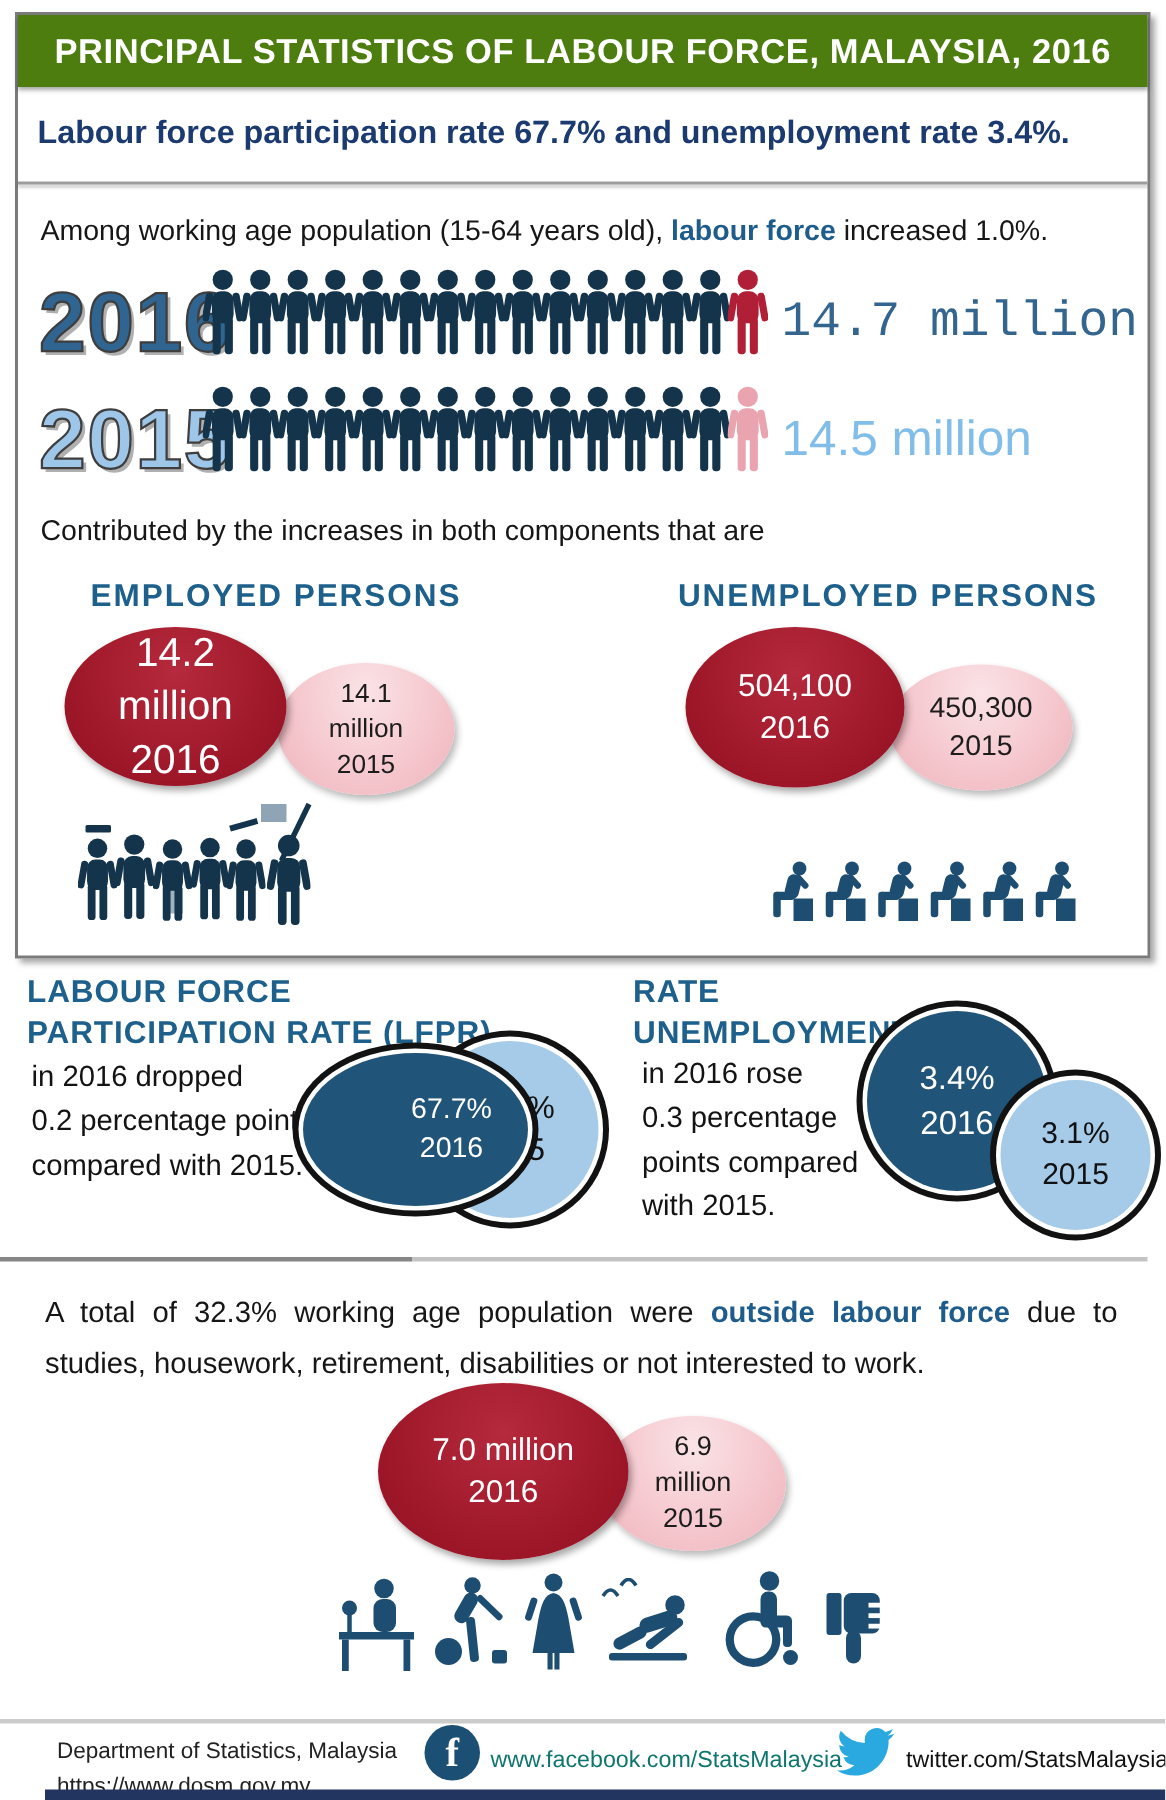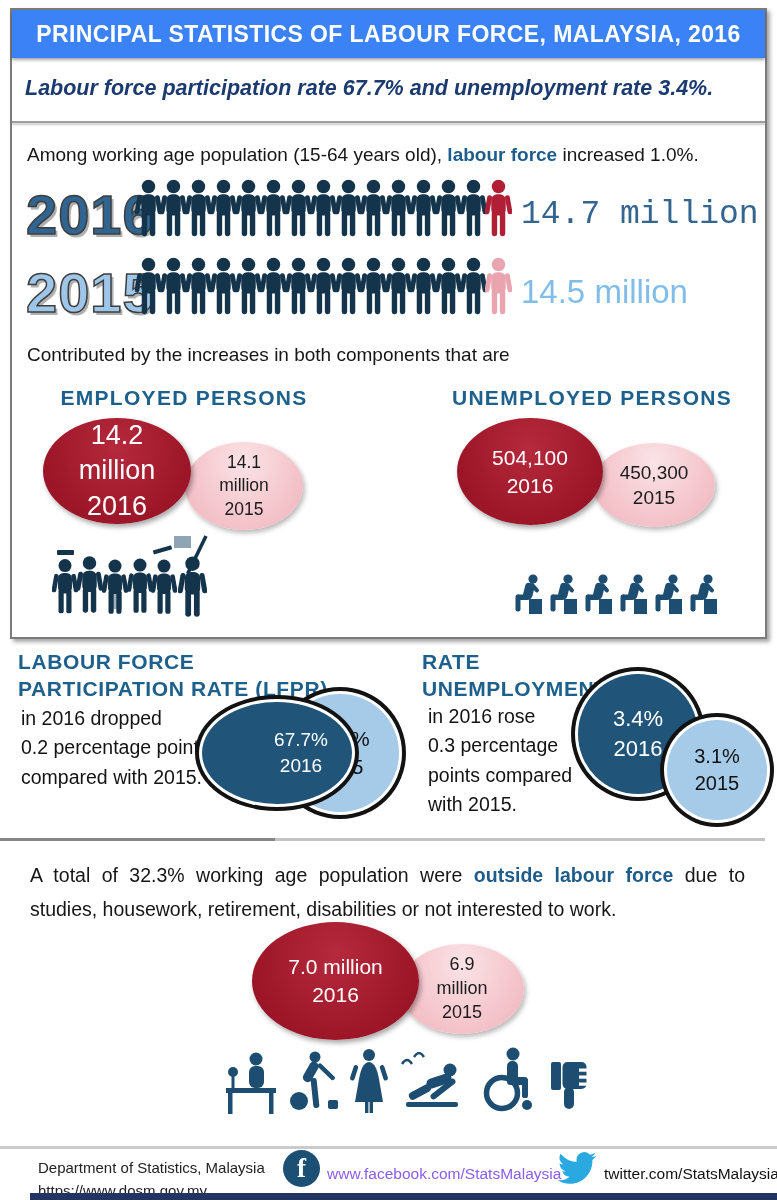--- a/index.html
+++ b/index.html
@@ -2,24 +2,24 @@
 <html><head>
 <meta charset="utf-8">
 <style>
   html,body{margin:0;padding:0;background:#fff;}
   #page{position:relative;width:777px;height:1200px;background:#fff;overflow:hidden;
         font-family:"Liberation Sans",sans-serif;color:#161616;}
 
   
   .outer-box{position:absolute;left:10px;top:8px;width:753px;height:627px;
              border:2px solid #7b7b7b;background:#fff;box-shadow:3px 3px 4px rgba(0,0,0,.35);}
-  .header-bar{position:absolute;left:0;top:0;right:0;height:48px;background:#3b82f6;
+  .header-bar{position:absolute;left:0;top:0;right:0;height:48px;background:#4d7c0f;
               display:flex;align-items:center;justify-content:center;box-shadow:0 2px 3px rgba(0,0,0,.35);}
   .header-title{color:#fff;font-weight:bold;font-size:23px;letter-spacing:.4px;white-space:nowrap;}
-  .subtitle{position:absolute;left:13px;top:66px;font-size:21.5px;font-weight:bold;color:#1b3a70;font-style:italic;}
+  .subtitle{position:absolute;left:13px;top:66px;font-size:21.5px;font-weight:bold;color:#1b3a70;}
   .divider-1{position:absolute;left:0;right:0;top:111px;height:2px;background:#9d9d9d;
              box-shadow:0 2px 2px rgba(0,0,0,.22);}
   .intro{position:absolute;left:15px;top:134px;font-size:19px;}
   .bold-blue{color:#1e5c8c;font-weight:bold;}
 
   
   .picto-row{position:absolute;left:14px;display:flex;align-items:center;height:80px;}
   .row-2016{top:164px;}
   .row-2015{top:242px;}
   .year-label{font-size:56px;font-weight:bold;width:104px;letter-spacing:1px;
@@ -84,21 +84,21 @@
   .out-pink{left:400px;top:944px;width:124px;height:90px;font-size:18px;}
   .outside-icons{position:absolute;left:224px;top:1046px;display:flex;align-items:flex-end;gap:8px;}
   .outside-icons svg{fill:#1d4e72;}
 
   
   .footer-divider{position:absolute;left:0;right:0;top:1146px;height:3px;background:#cbcbcb;}
   .footer-org{position:absolute;left:38px;top:1156px;font-size:15px;color:#222;line-height:1.55;}
   .fb-badge{position:absolute;left:283px;top:1150px;width:37px;height:37px;border-radius:50%;
             background:#1c4f74;color:#fff;display:flex;align-items:center;justify-content:center;
             font-size:27px;font-weight:bold;font-family:"Liberation Serif",serif;}
-  .fb-label{position:absolute;left:327px;top:1165px;font-size:15.5px;color:#8b5cf6;}
+  .fb-label{position:absolute;left:327px;top:1165px;font-size:15.5px;color:#0f766e;}
   .tw-wrap{position:absolute;left:556px;top:1151px;width:42px;height:36px;}
   .tw-label{position:absolute;left:604px;top:1165px;font-size:15.5px;color:#111;}
   .bottom-bar{position:absolute;left:30px;right:0;top:1193px;height:7px;background:#223560;}
 </style>
 </head>
 <body>
 
 <svg width="0" height="0" style="position:absolute" aria-hidden="true">
   <defs>
     <symbol id="person" viewBox="0 0 28 72">

